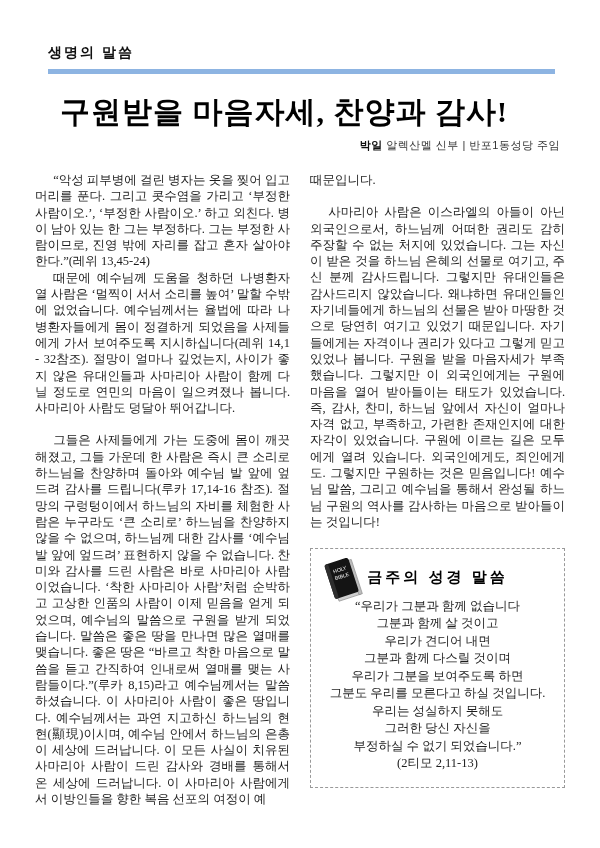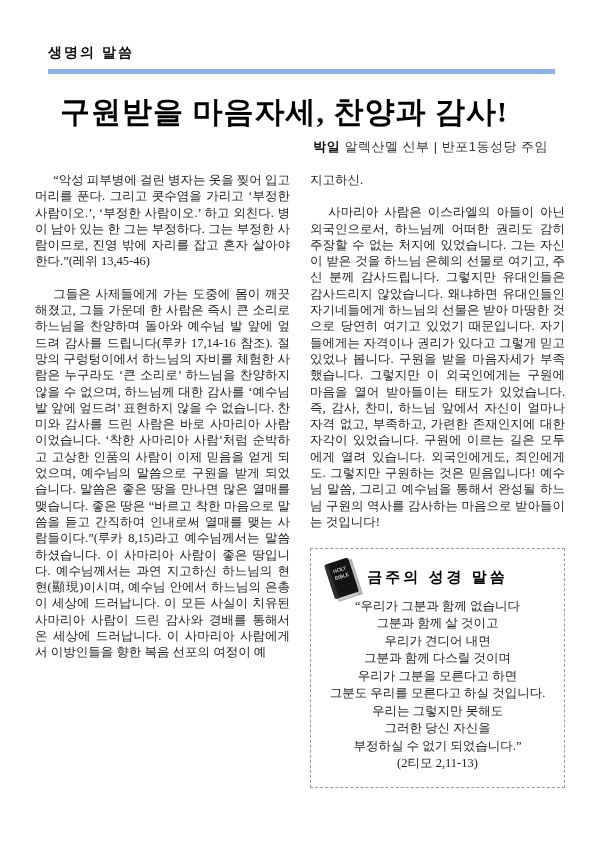--- a/index.html
+++ b/index.html
@@ -17,22 +17,22 @@
   }
   .section-rule{
     position:absolute;left:48px;top:69px;width:507px;height:5px;background:#8DB4E2;
   }
   .article-title{
     position:absolute;left:60px;top:92px;width:520px;
     font-family:"Liberation Serif", serif;font-weight:bold;font-size:30px;
     letter-spacing:1px;color:#000;
   }
   .byline{
-    position:absolute;right:52px;top:138px;
-    font-family:"Liberation Sans", sans-serif;font-size:13px;color:#333;
+    position:absolute;right:40px;top:138px;
+    font-family:"Liberation Sans", sans-serif;font-size:11px;color:#333;
     letter-spacing:0.5px;
   }
   .byline .author{font-weight:bold;color:#111;}
   .columns{
     position:absolute;left:35px;top:172px;width:530px;
     display:flex;gap:20px;
   }
   .col{
     width:255px;
     font-size:12.5px;line-height:16.3px;text-align:justify;
@@ -65,47 +65,48 @@
 
   <h1 class="article-title" style="margin:0;">구원받을 마음자세, 찬양과 감사!</h1>
 
   <div class="byline">
     <span class="author">박일</span><span> 알렉산멜 신부 | 반포1동성당 주임</span>
   </div>
 
   <div class="columns">
 
     <div class="col">
-      <p class="para">“악성 피부병에 걸린 병자는 옷을 찢어 입고 머리를 푼다. 그리고 콧수염을 가리고 ‘부정한 사람이오.’, ‘부정한 사람이오.’ 하고 외친다. 병이 남아 있는 한 그는 부정하다. 그는 부정한 사람이므로, 진영 밖에 자리를 잡고 혼자 살아야 한다.”(레위 13,45-46)</p>
+      <p class="para">“악성 피부병에 걸린 병자는 옷을 찢어 입고 머리를 푼다. 그리고 콧수염을 가리고 ‘부정한 사람이오.’, ‘부정한 사람이오.’ 하고 외친다. 병이 남아 있는 한 그는 부정하다. 그는 부정한 사람이므로, 진영 밖에 자리를 잡고 혼자 살아야 한다.”(레위 13,45-24)</p>
+      <p class="para">때문에 예수님께 도움을 청하던 나병환자 열 사람은 ‘멀찍이 서서 소리를 높여’ 말할 수밖에 없었습니다. 예수님께서는 율법에 따라 나병환자들에게 몸이 정결하게 되었음을 사제들에게 가서 보여주도록 지시하십니다(레위 14,1- 32참조). 절망이 얼마나 깊었는지, 사이가 좋지 않은 유대인들과 사마리아 사람이 함께 다닐 정도로 연민의 마음이 일으켜졌나 봅니다. 사마리아 사람도 덩달아 뛰어갑니다.</p>
       <p class="para gap-top">그들은 사제들에게 가는 도중에 몸이 깨끗해졌고, 그들 가운데 한 사람은 즉시 큰 소리로 하느님을 찬양하며 돌아와 예수님 발 앞에 엎드려 감사를 드립니다(루카 17,14-16 참조). 절망의 구렁텅이에서 하느님의 자비를 체험한 사람은 누구라도 ‘큰 소리로’ 하느님을 찬양하지 않을 수 없으며, 하느님께 대한 감사를 ‘예수님 발 앞에 엎드려’ 표현하지 않을 수 없습니다. 찬미와 감사를 드린 사람은 바로 사마리아 사람이었습니다. ‘착한 사마리아 사람’처럼 순박하고 고상한 인품의 사람이 이제 믿음을 얻게 되었으며, 예수님의 말씀으로 구원을 받게 되었습니다. 말씀은 좋은 땅을 만나면 많은 열매를 맺습니다. 좋은 땅은 “바르고 착한 마음으로 말씀을 듣고 간직하여 인내로써 열매를 맺는 사람들이다.”(루카 8,15)라고 예수님께서는 말씀하셨습니다. 이 사마리아 사람이 좋은 땅입니다. 예수님께서는 과연 지고하신 하느님의 현현(顯現)이시며, 예수님 안에서 하느님의 은총이 세상에 드러납니다. 이 모든 사실이 치유된 사마리아 사람이 드린 감사와 경배를 통해서 온 세상에 드러납니다. 이 사마리아 사람에게서 이방인들을 향한 복음 선포의 여정이 예</p>
     </div>
 
     <div class="col">
-      <p class="cont">지고하신.</p>
+      <p class="cont">때문입니다.</p>
       <p class="para gap-top">사마리아 사람은 이스라엘의 아들이 아닌 외국인으로서, 하느님께 어떠한 권리도 감히 주장할 수 없는 처지에 있었습니다. 그는 자신이 받은 것을 하느님 은혜의 선물로 여기고, 주신 분께 감사드립니다. 그렇지만 유대인들은 감사드리지 않았습니다. 왜냐하면 유대인들인 자기네들에게 하느님의 선물은 받아 마땅한 것으로 당연히 여기고 있었기 때문입니다. 자기들에게는 자격이나 권리가 있다고 그렇게 믿고 있었나 봅니다. 구원을 받을 마음자세가 부족했습니다. 그렇지만 이 외국인에게는 구원에 마음을 열어 받아들이는 태도가 있었습니다. 즉, 감사, 찬미, 하느님 앞에서 자신이 얼마나 자격 없고, 부족하고, 가련한 존재인지에 대한 자각이 있었습니다. 구원에 이르는 길은 모두에게 열려 있습니다. 외국인에게도, 죄인에게도. 그렇지만 구원하는 것은 믿음입니다! 예수님 말씀, 그리고 예수님을 통해서 완성될 하느님 구원의 역사를 감사하는 마음으로 받아들이는 것입니다!</p>
 
       <div class="verse-box">
         <svg class="bible-icon" viewBox="0 0 44 54" aria-hidden="true">
           <g transform="rotate(-18 22 27)">
             <rect x="12" y="40" width="23" height="5" fill="#cfcfcf" stroke="#888" stroke-width="0.6"></rect>
             <rect x="33" y="9" width="3.5" height="36" fill="#bdbdbd" stroke="#888" stroke-width="0.6"></rect>
             <rect x="9" y="6" width="25" height="36" rx="2.5" fill="#141414"></rect>
             <rect x="9" y="6" width="4" height="36" rx="2" fill="#2e2e2e"></rect>
             <text x="22.5" y="17" text-anchor="middle" font-family="Liberation Sans, sans-serif" font-size="5.2" fill="#ffffff">HOLY</text>
             <text x="22.5" y="24" text-anchor="middle" font-family="Liberation Sans, sans-serif" font-size="5.2" fill="#ffffff">BIBLE</text>
           </g>
         </svg>
         <p class="vb-head">금주의 성경 말씀</p>
         <p class="verse-line">“우리가 그분과 함께 없습니다</p>
         <p class="verse-line">그분과 함께 살 것이고</p>
         <p class="verse-line">우리가 견디어 내면</p>
         <p class="verse-line">그분과 함께 다스릴 것이며</p>
-        <p class="verse-line">우리가 그분을 모른다고 하면</p>
+        <p class="verse-line">우리가 그분을 보여주도록 하면</p>
         <p class="verse-line">그분도 우리를 모른다고 하실 것입니다.</p>
-        <p class="verse-line">우리는 그렇지만 못해도</p>
+        <p class="verse-line">우리는 성실하지 못해도</p>
         <p class="verse-line">그러한 당신 자신을</p>
         <p class="verse-line">부정하실 수 없기 되었습니다.”</p>
         <p class="verse-line">(2티모 2,11-13)</p>
       </div>
     </div>
 
   </div>
 </div>
 
 </body></html>

